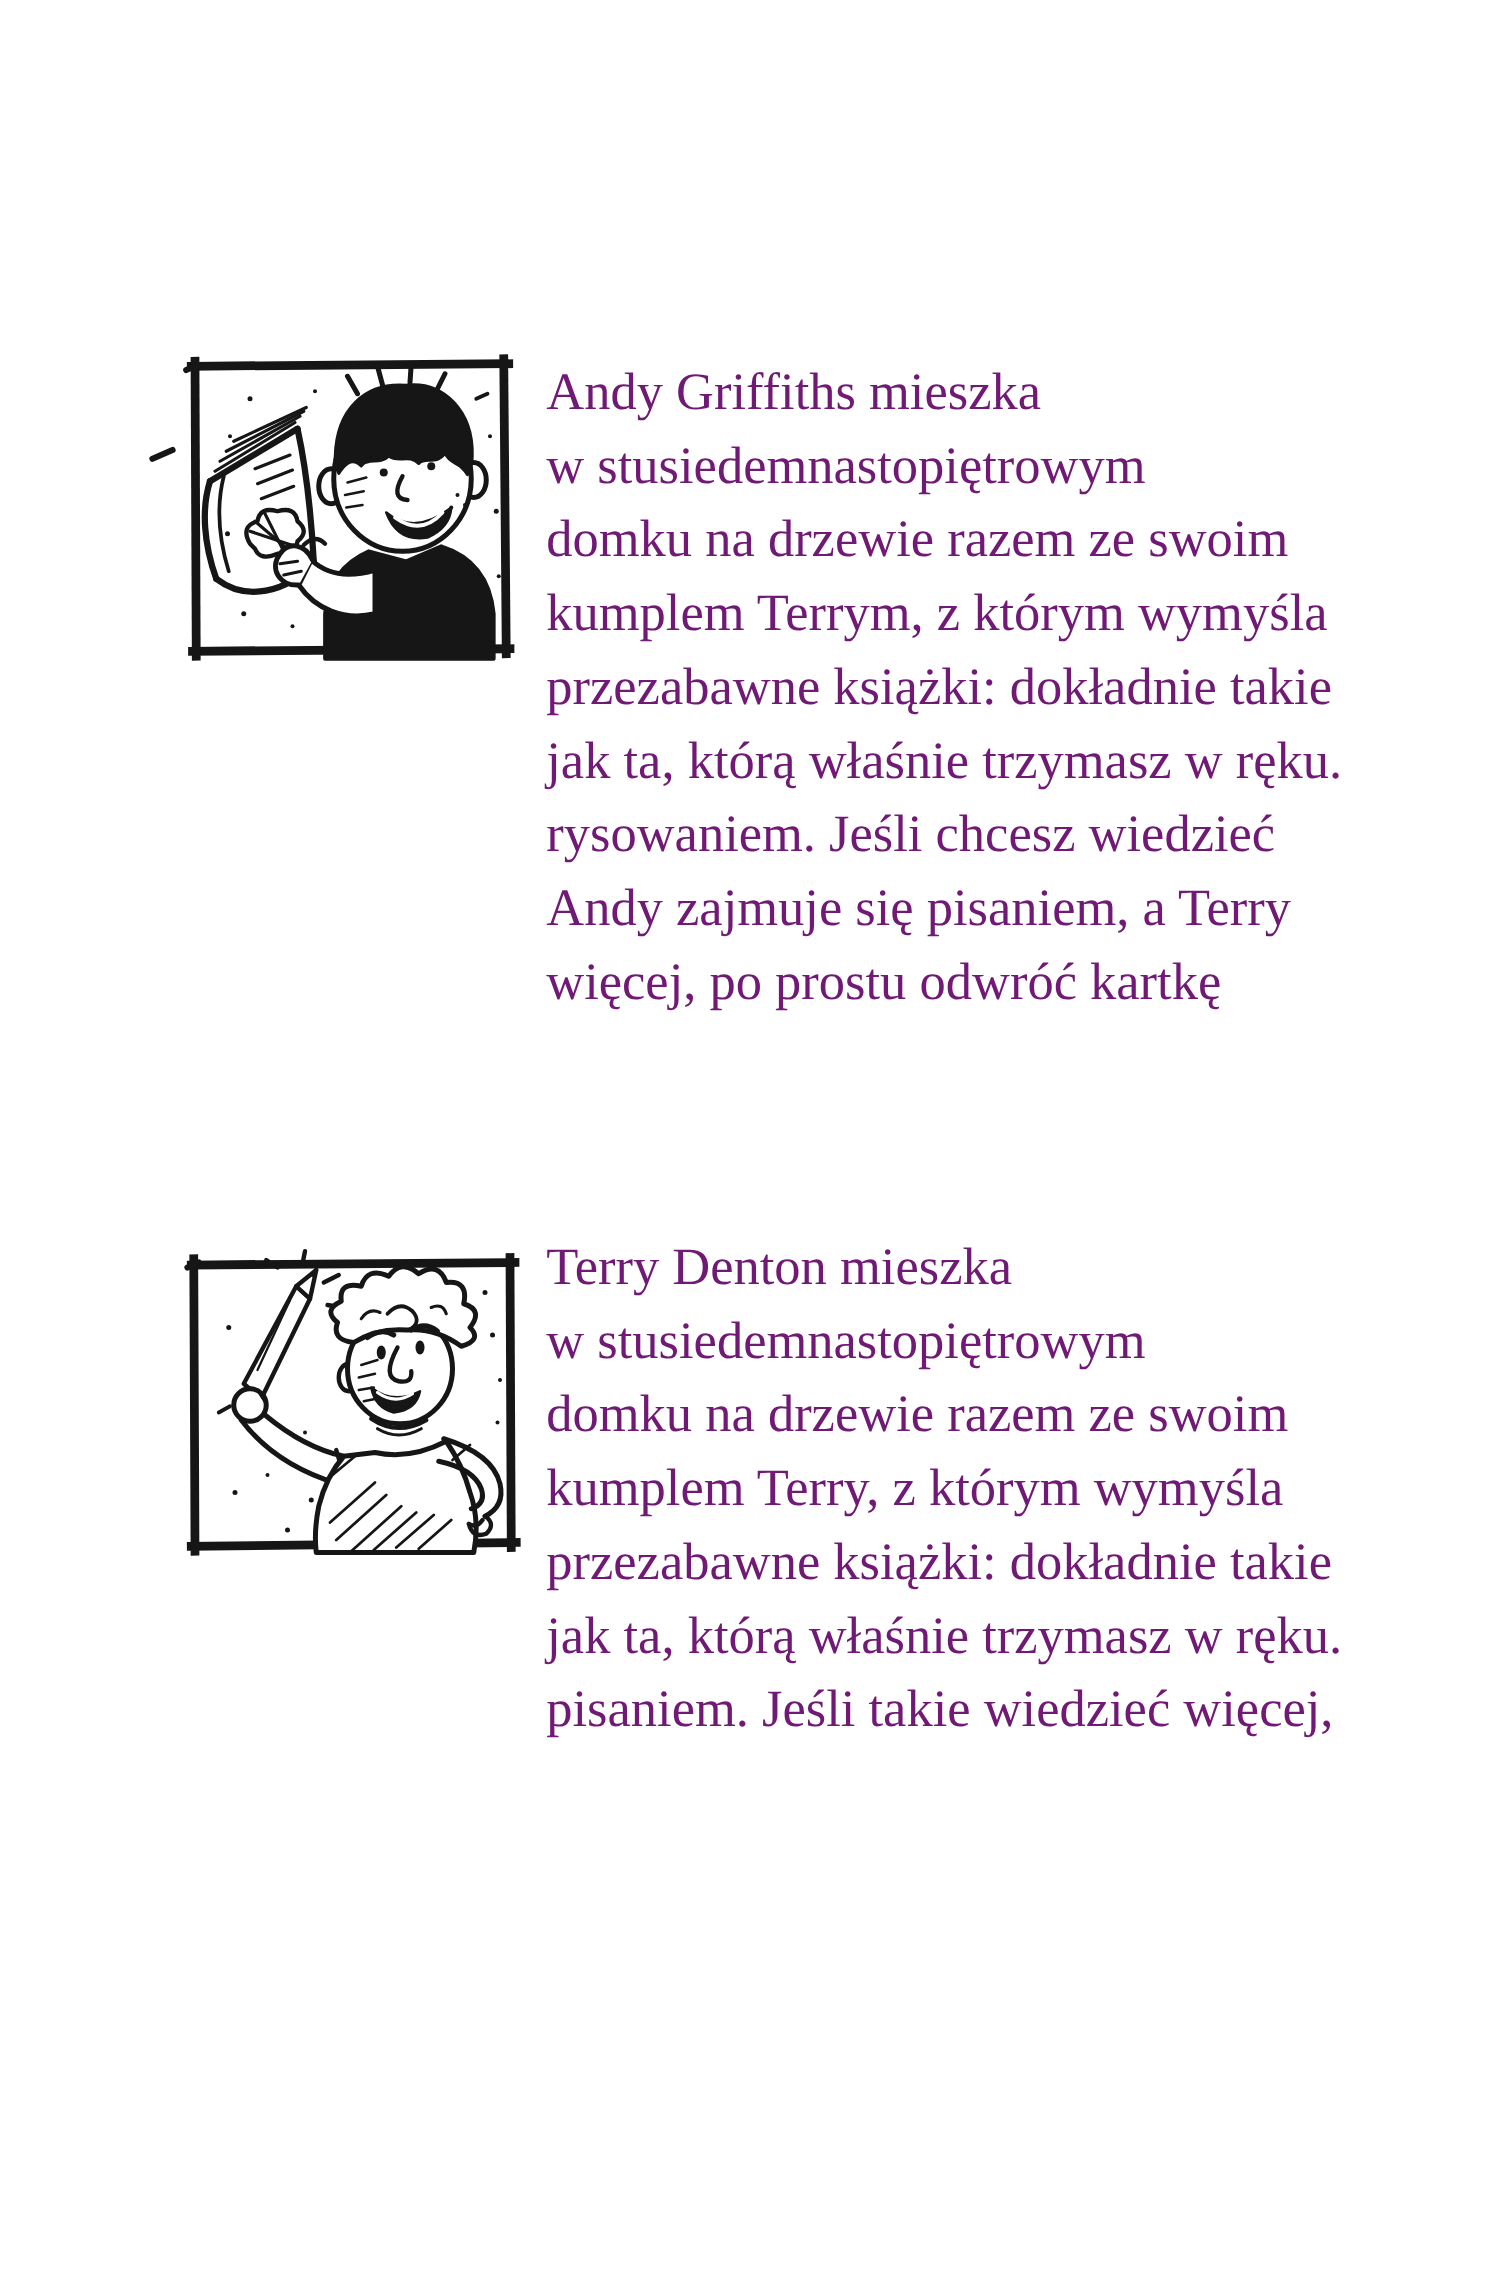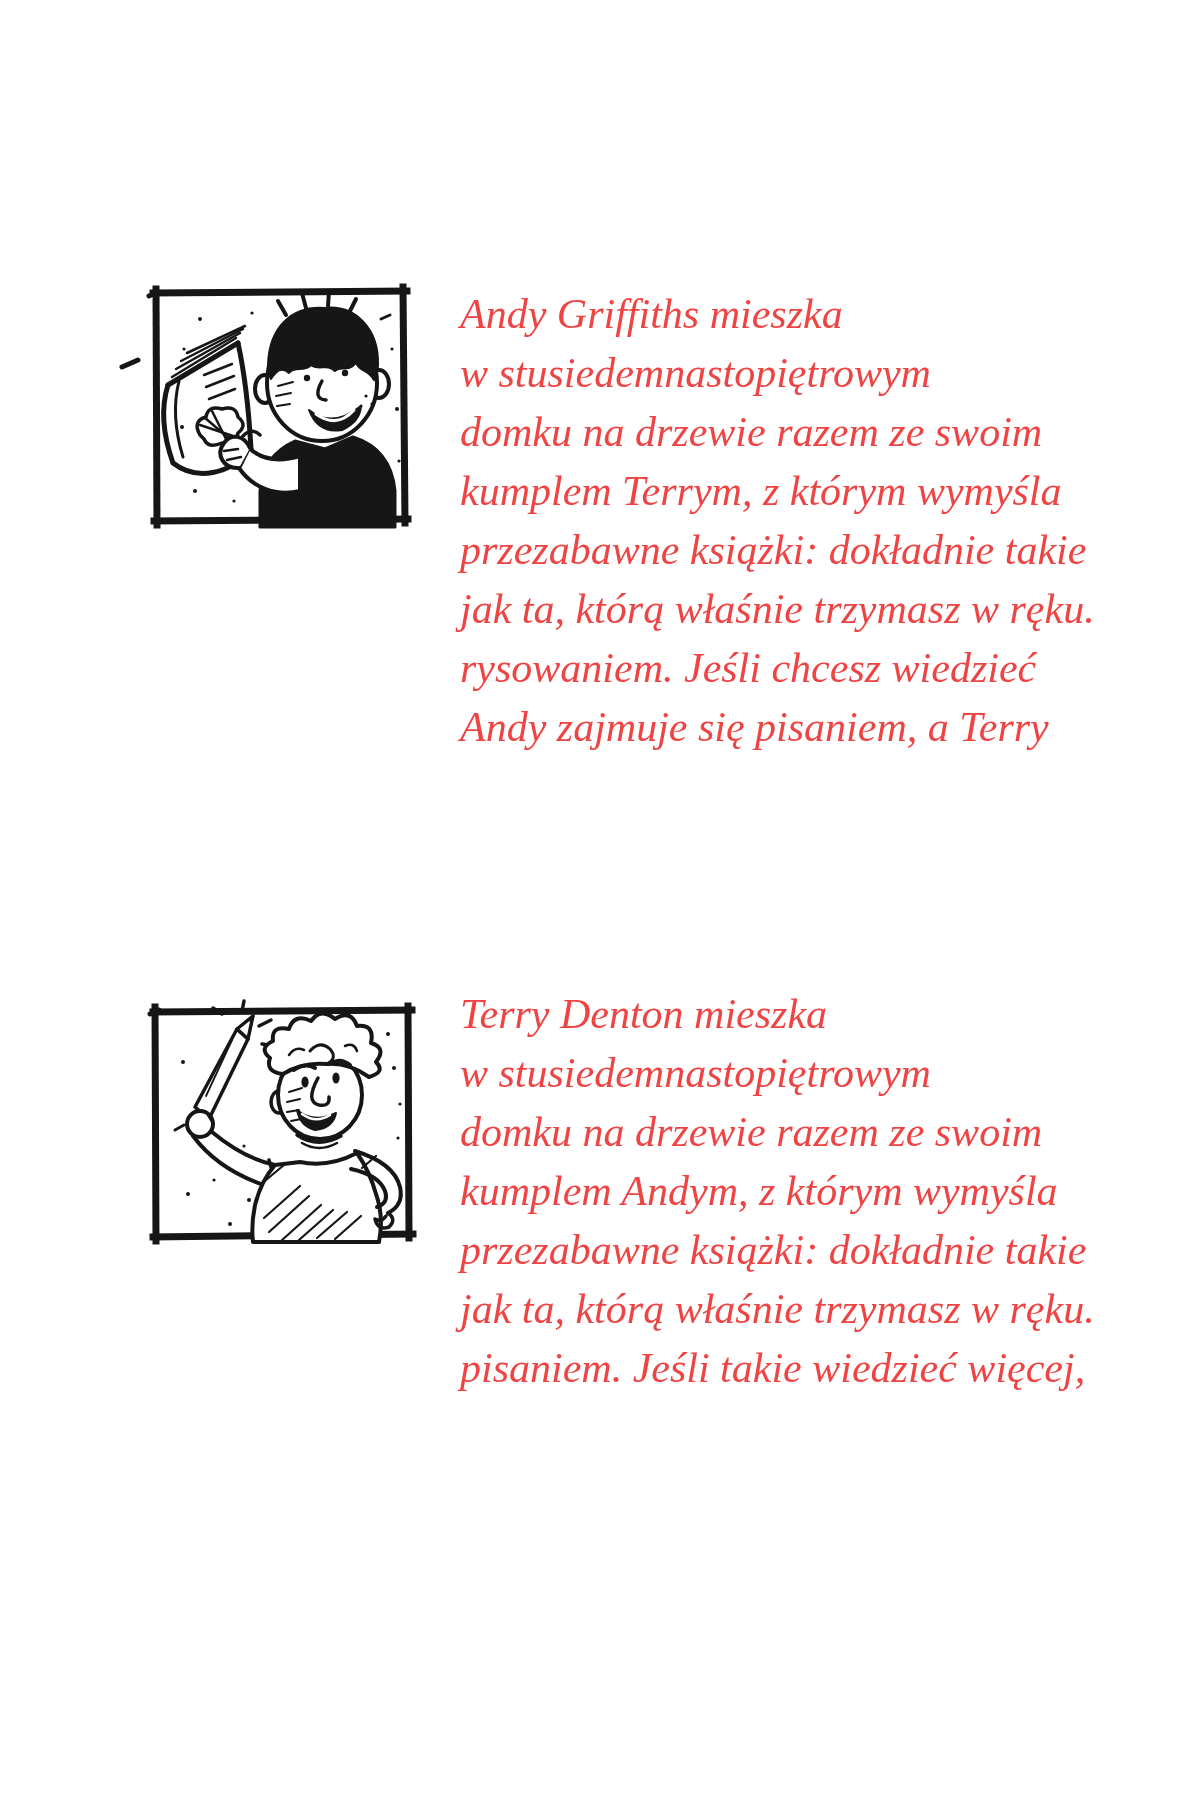--- a/index.html
+++ b/index.html
@@ -3,24 +3,23 @@
 <meta charset="utf-8">
 <style>
   html,body{margin:0;padding:0;background:#ffffff;}
   .page{
     position:relative;width:1200px;height:1818px;background:#ffffff;
     font-family:"Liberation Serif", serif;color:#1c1c1c;overflow:hidden;
   }
   .illus{position:absolute;}
   .illus svg{overflow:visible;display:block;}
   .bio-text{
-    position:absolute;left:460px;
+    position:absolute;left:437px;
     font-size:42px;line-height:59px;white-space:nowrap;
-    color:#ef4444;
-    font-style:italic;
+    color:#701a75;
   }
   .bio-text .line{height:59px;}
   #andy-text{top:285px;}
   #terry-text{top:985px;}
   #andy-illus{left:148px;top:283px;}
   #terry-illus{left:148px;top:1002px;}
 </style>
 </head>
 <body>
 
@@ -107,20 +106,21 @@
 
   <div class="bio-text" id="andy-text">
       <div class="line">Andy Griffiths mieszka</div>
       <div class="line">w stusiedemnastopiętrowym</div>
       <div class="line">domku na drzewie razem ze swoim</div>
       <div class="line">kumplem Terrym, z którym wymyśla</div>
       <div class="line">przezabawne książki: dokładnie takie</div>
       <div class="line">jak ta, którą właśnie trzymasz w ręku.</div>
       <div class="line">rysowaniem. Jeśli chcesz wiedzieć</div>
       <div class="line">Andy zajmuje się pisaniem, a Terry</div>
+      <div class="line">więcej, po prostu odwróć kartkę</div>
     </div>
 
   <div class="illus" id="terry-illus">
     <svg width="270" height="240" viewBox="0 0 270 240">
       <g stroke="#161616" fill="none" stroke-linecap="round" stroke-linejoin="round">
 
         <g stroke-width="7" stroke-linecap="square">
           <path d="M5 10 L264 8"></path>
             <path d="M260 4 L261 236"></path>
           <path d="M265 232 L5 235"></path>
@@ -195,19 +195,19 @@
         <path d="M139 110 L151 108" stroke-width="2"></path>
           <path d="M143 119 L153 117" stroke-width="2"></path>
       </g>
     </svg>
   </div>
 
   <div class="bio-text" id="terry-text">
       <div class="line">Terry Denton mieszka</div>
       <div class="line">w stusiedemnastopiętrowym</div>
       <div class="line">domku na drzewie razem ze swoim</div>
-      <div class="line">kumplem Andym, z którym wymyśla</div>
+      <div class="line">kumplem Terry, z którym wymyśla</div>
       <div class="line">przezabawne książki: dokładnie takie</div>
       <div class="line">jak ta, którą właśnie trzymasz w ręku.</div>
       <div class="line">pisaniem. Jeśli takie wiedzieć więcej,</div>
     </div>
 
 </div>
 
 </body></html>

